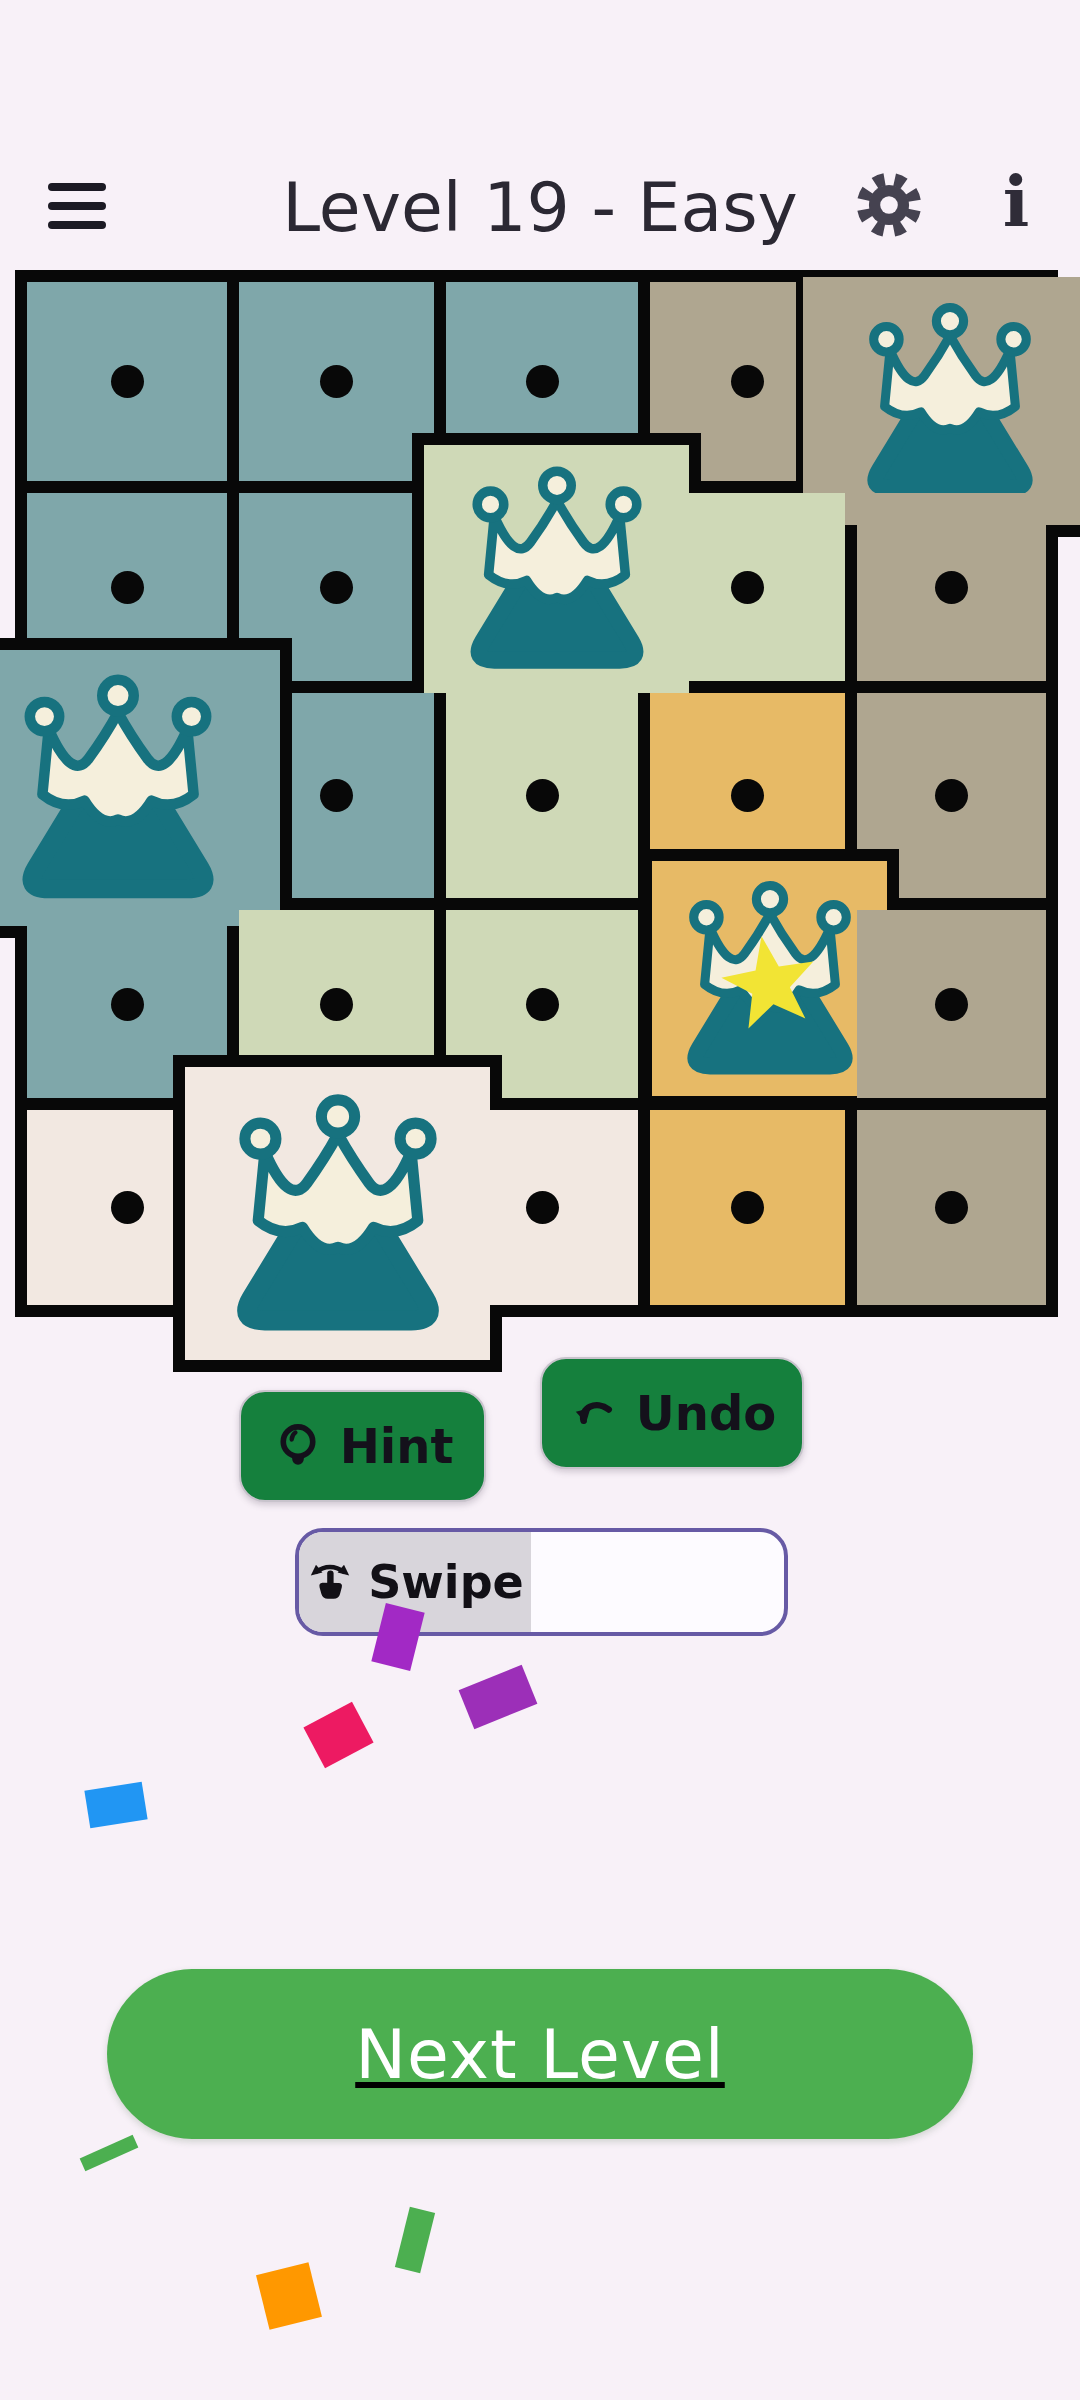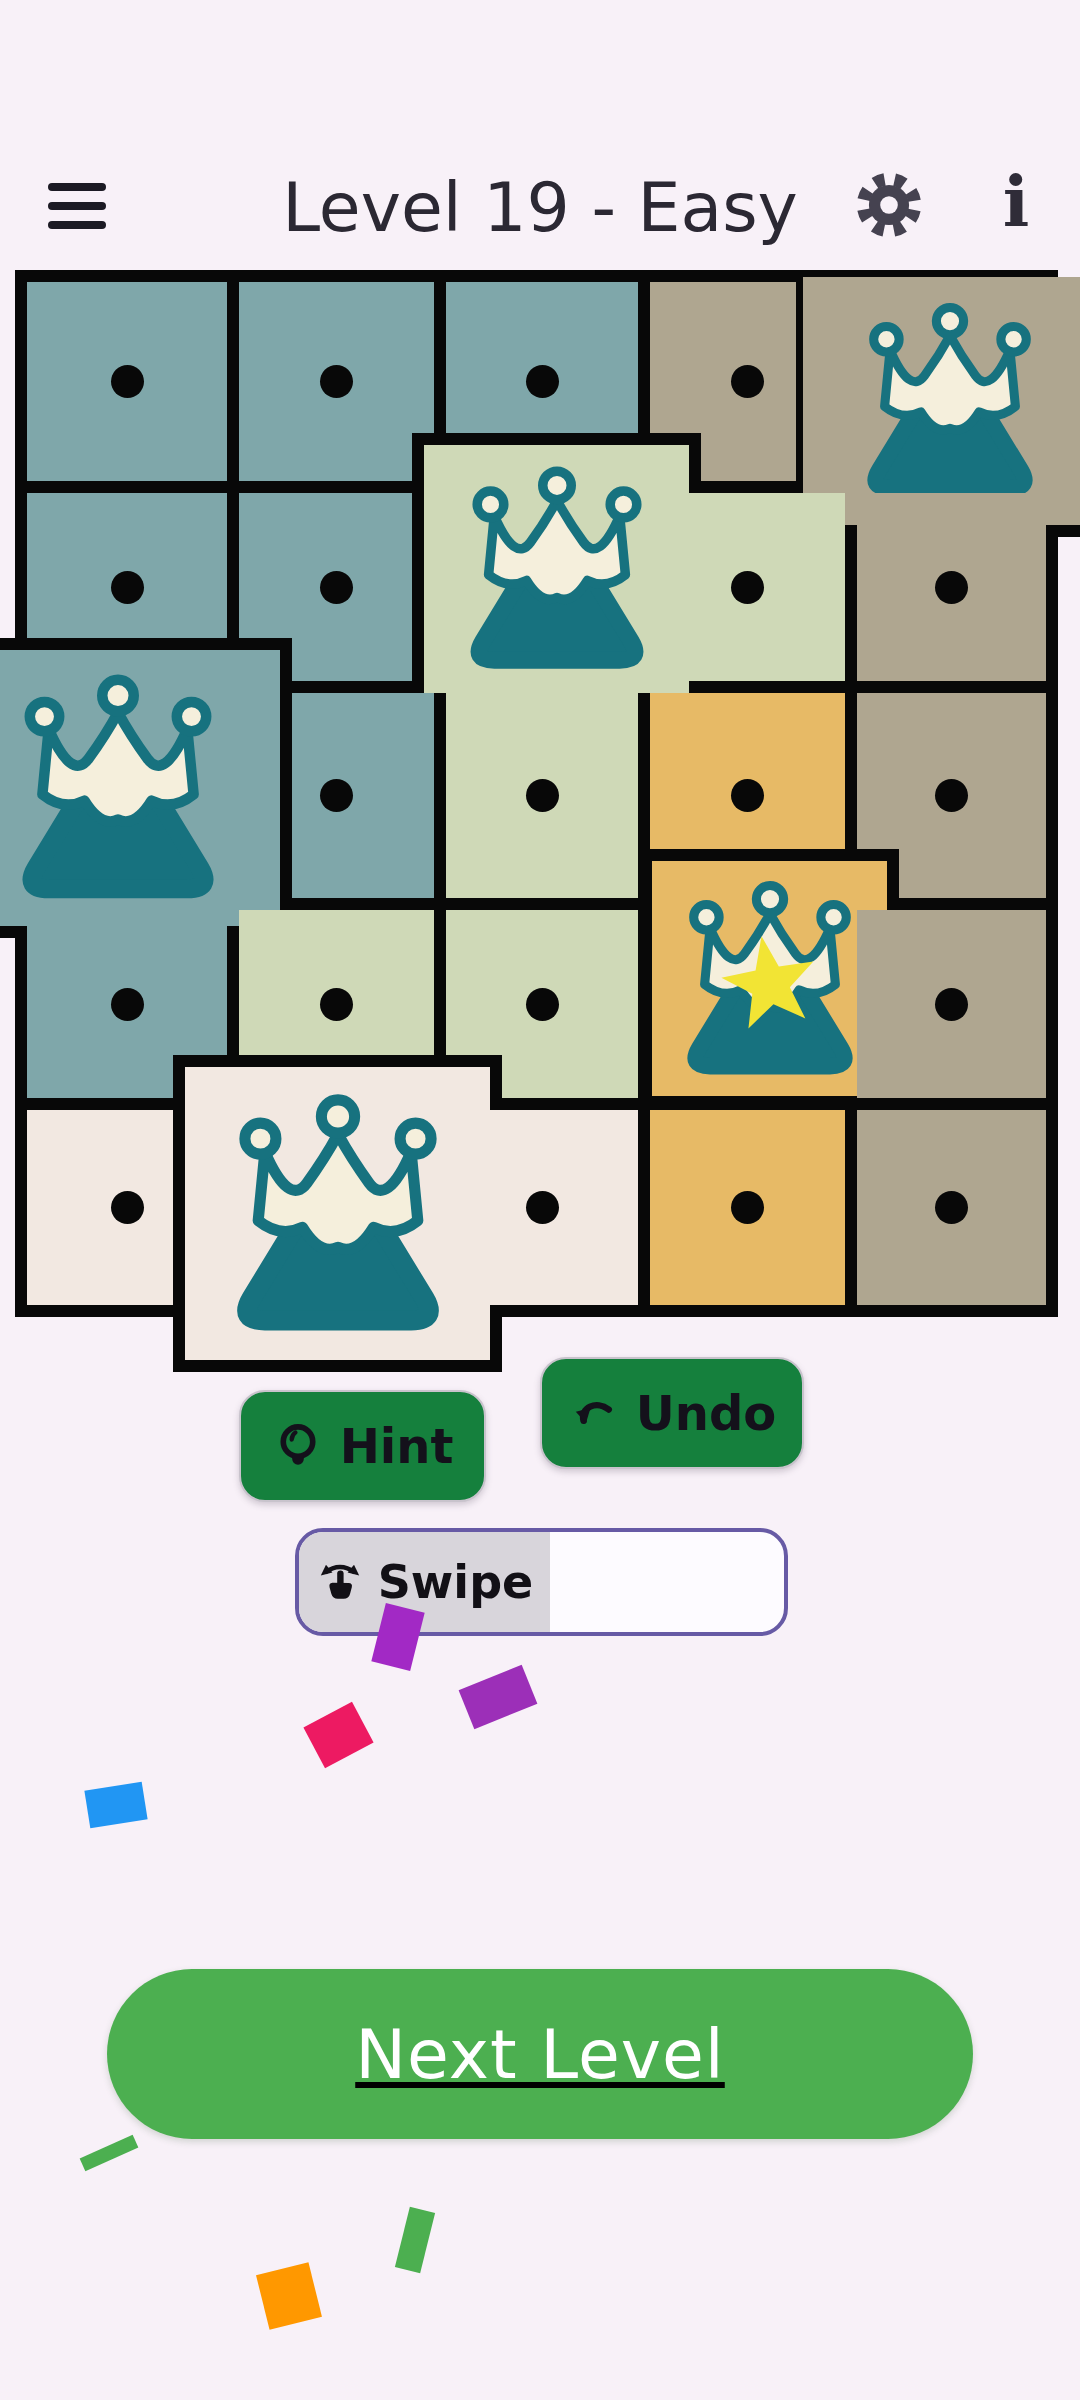--- a/index.html
+++ b/index.html
@@ -28,21 +28,21 @@
     box-shadow:0 3px 6px rgba(90,80,100,0.25);cursor:pointer;}
   .tool-btn .lbl{font-size:48px;font-weight:700;color:#14111B;}
   #hint-btn{left:239px;top:1390px;width:243px;height:108px;}
   #undo-btn{left:540px;top:1357px;width:260px;height:108px;}
   
   .toggle{position:absolute;left:295px;top:1528px;width:485px;height:100px;
     border:4px solid #675AA5;border-radius:28px;display:flex;overflow:hidden;background:#FDFBFF;}
   .seg{display:flex;align-items:center;justify-content:center;gap:14px;cursor:pointer;}
   .seg .lbl{font-size:46px;font-weight:700;color:#121016;}
   .seg.sel{background:#D8D5DB;}
-  .seg.left{width:251px;}
+  .seg.left{width:232px;}
   .seg.right{flex:1;border-left:4px solid #675AA5;}
   
   .next-btn{position:absolute;left:107px;top:1969px;width:866px;height:170px;border-radius:86px;
     display:flex;align-items:center;justify-content:center;cursor:pointer;
     box-shadow:0 3px 7px rgba(40,80,40,0.18);text-decoration:underline;}
   .next-btn .lbl{font-size:68px;font-weight:500;color:#FFFFFF;letter-spacing:1px;}
   .confetti{position:absolute;z-index:40;}
 </style>
 </head>
 <body>

